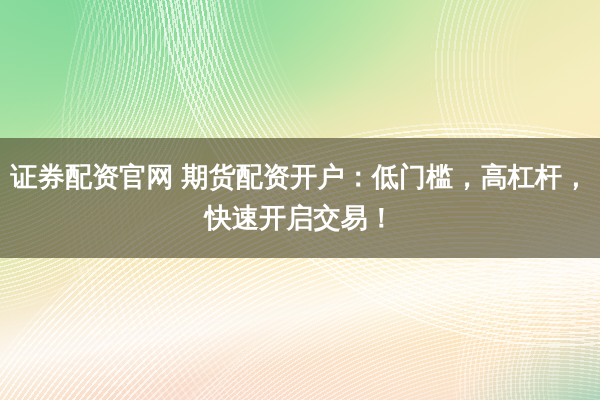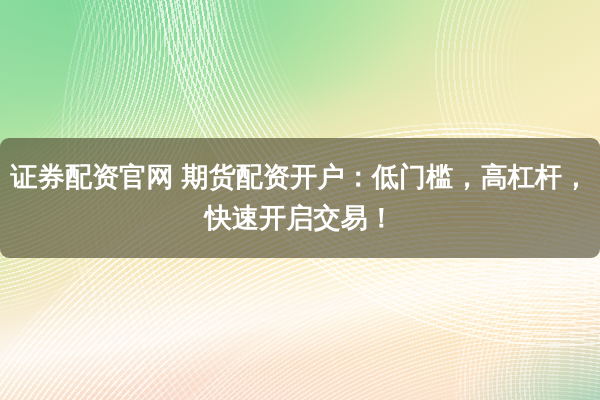--- a/index.html
+++ b/index.html
@@ -269,21 +269,20 @@
     right: 0;
     top: 138px;
     height: 120px;
     background: rgba(74, 70, 44, 0.62);
     display: flex;
     flex-direction: column;
     align-items: center;
     justify-content: center;
     box-sizing: border-box;
     padding: 0 6px;
-    border-radius: 9px;
   }
   .caption-text {
     margin: 0;
     color: #ffffff;
     font-size: 27px;
     line-height: 41px;
     font-weight: 700;
     text-align: center;
     letter-spacing: 0.2px;
     white-space: normal;

